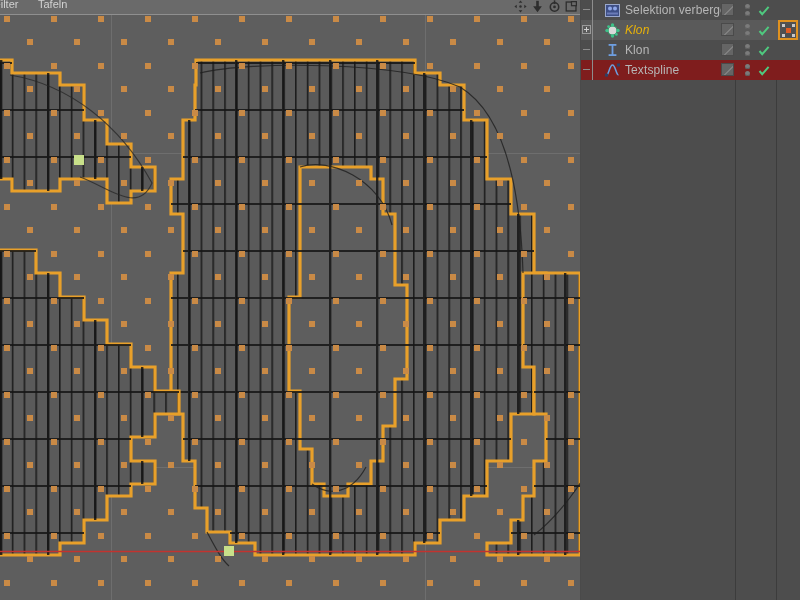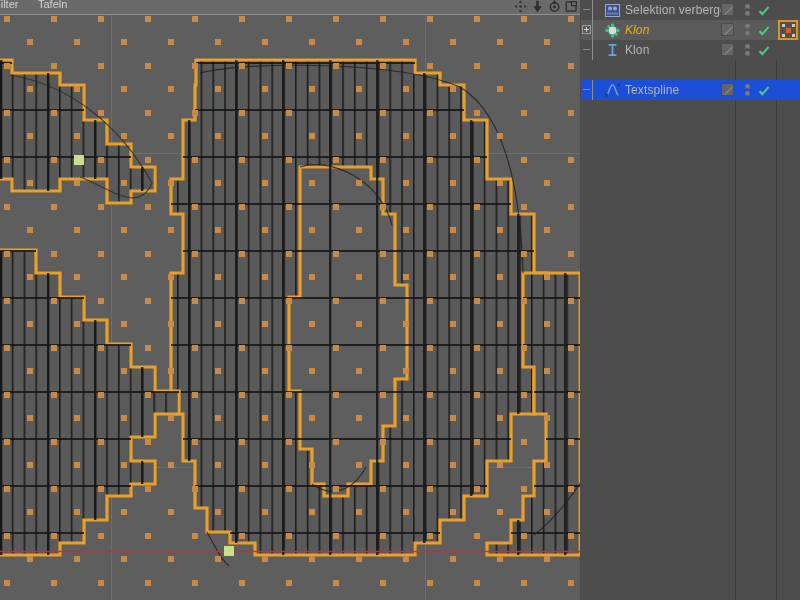--- a/index.html
+++ b/index.html
@@ -48,21 +48,21 @@
     background:#4d4d4d;
   }
   #om-list{position:absolute;left:0;top:0;width:219px;}
   .om-row{
     position:relative;height:20px;width:219px;
     display:flex;align-items:center;
     box-sizing:border-box;
   }
   .om-row.selected{background:#5a5a5a;}
   .om-row.alt{background:#4d4d4d;}
-  .om-row.alt2{background:#1d4ed8;margin-top:20px;}
+  .om-row.alt2{background:#7f1d1d;}
 
   .om-tree{
     position:relative;width:22px;height:20px;flex:0 0 22px;
   }
   .om-expand{
     position:absolute;left:1px;top:5px;width:9px;height:9px;
     border:1px solid #9a9a9a;box-sizing:border-box;background:#5b5b5b;
   }
   .om-expand:before{
     content:"";position:absolute;left:1px;top:3px;width:5px;height:1px;background:#cfcfcf;

